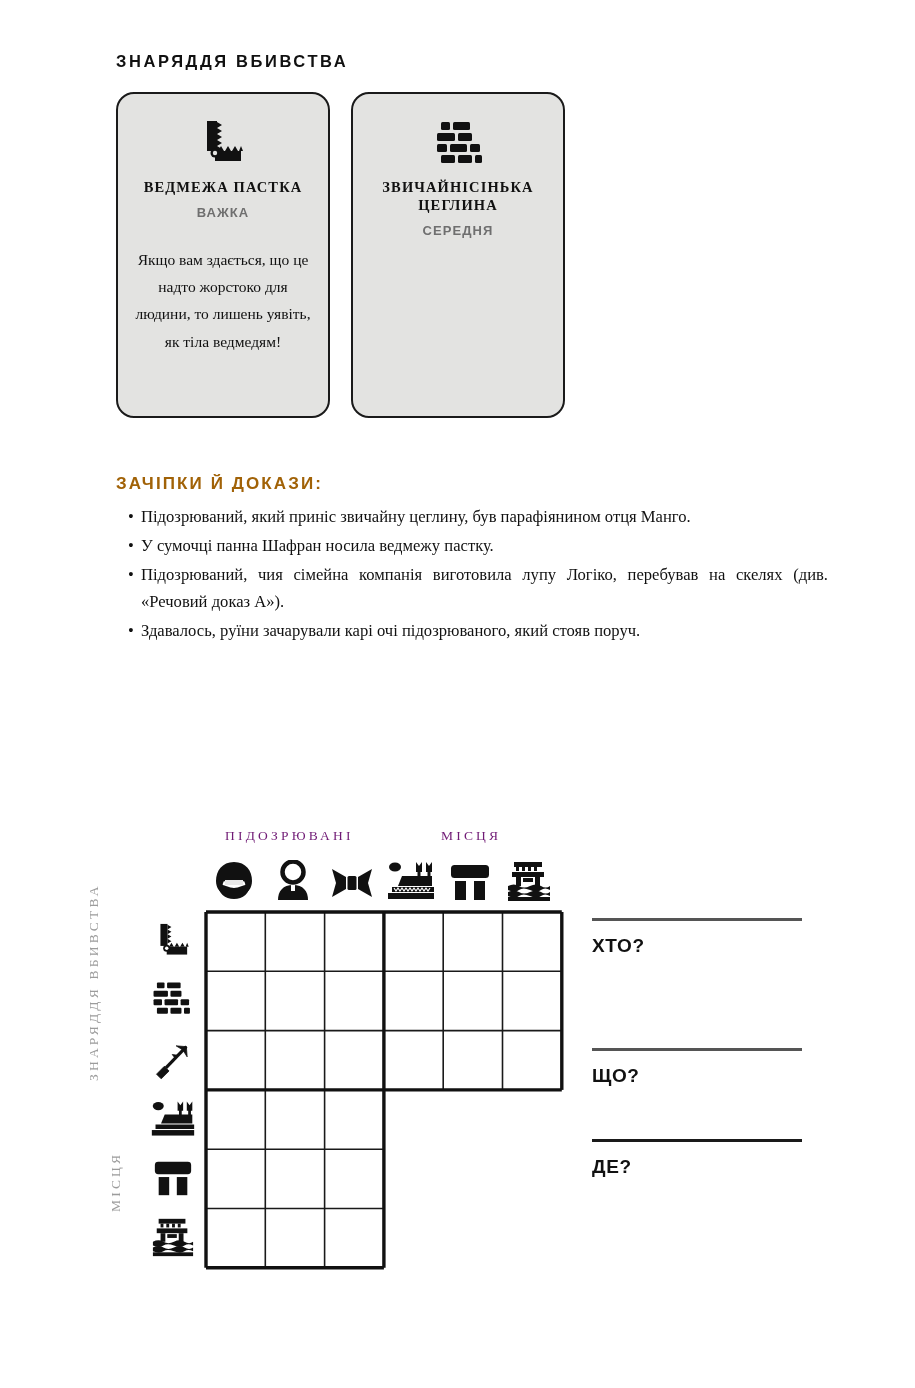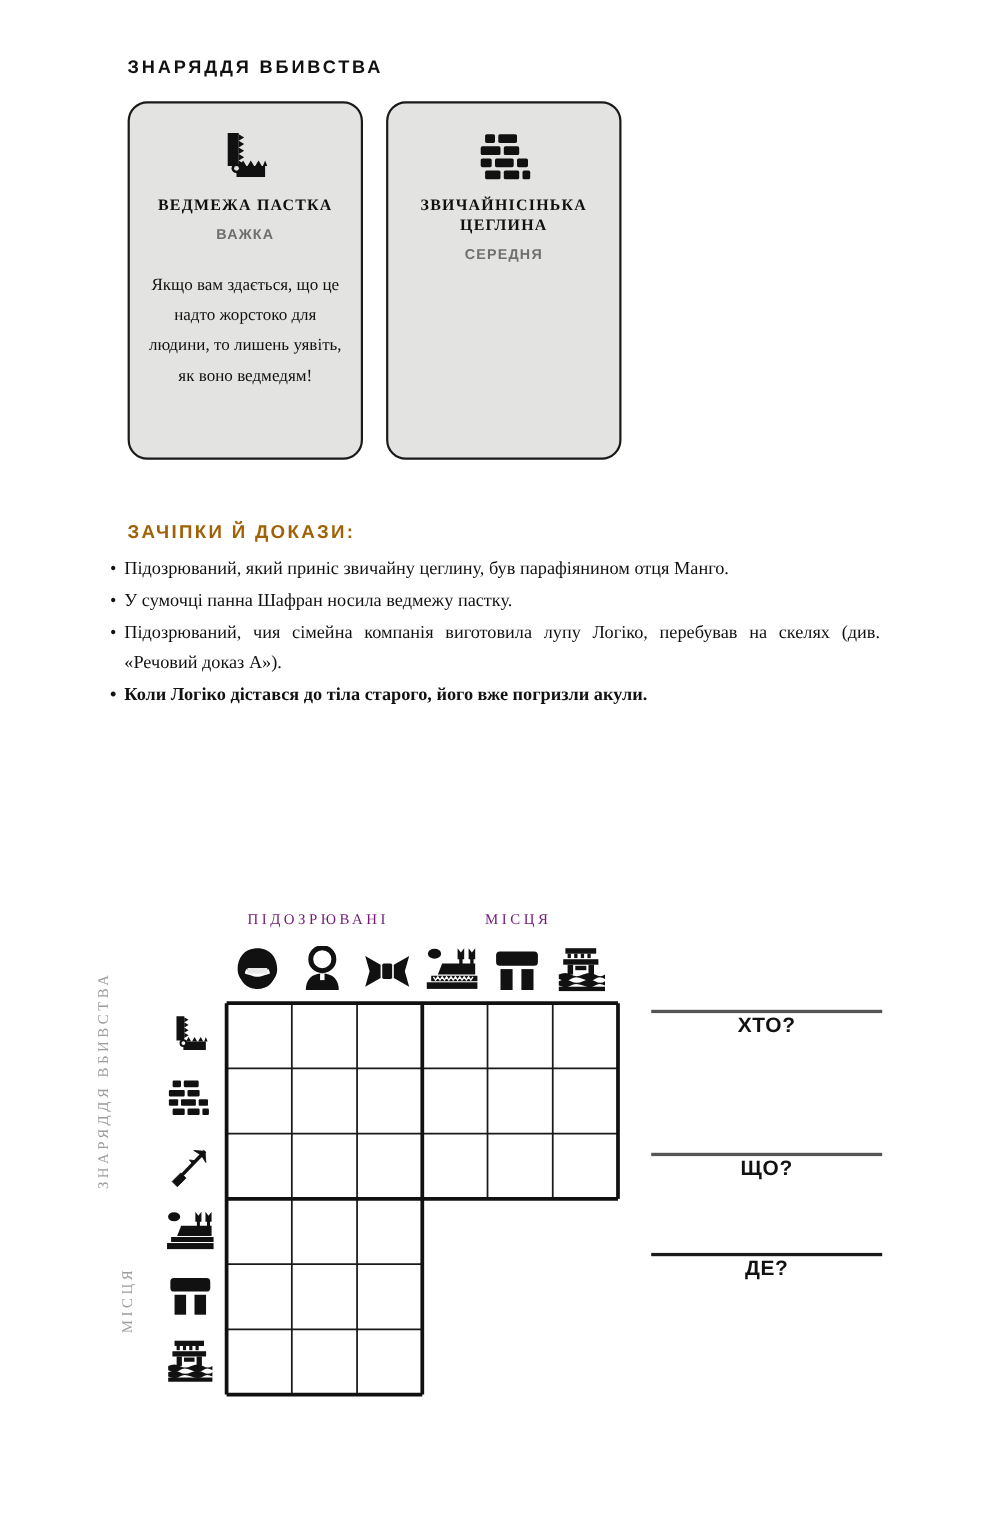--- a/index.html
+++ b/index.html
@@ -86,21 +86,21 @@
     left: 116px;
     top: 474px;
     font-family: "Liberation Sans", sans-serif;
     font-weight: bold;
     font-size: 17px;
     letter-spacing: 2.1px;
     color: #a16207;
   }
   .clues-list {
     position: absolute;
-    left: 100px;
+    left: 128px;
     top: 504px;
     width: 700px;
     margin: 0;
     padding: 0;
     list-style: none;
   }
   .clue {
     position: relative;
     padding-left: 13px;
     font-family: "Liberation Serif", serif;
@@ -180,22 +180,22 @@
     height: 2.5px;
     background: #555555;
     width: 100%;
   }
   .answer.dark .rule { background: #1a1a1a; }
   .answer .qlabel {
     font-family: "Liberation Sans", sans-serif;
     font-weight: bold;
     font-size: 19px;
     letter-spacing: 0.6px;
-    text-align: center;
-    margin-top: 1px;
+    text-align: left;
+    margin-top: 14px;
     color: #111;
   }
 </style>
 </head>
 <body>
 
 <div class="section-title">ЗНАРЯДДЯ ВБИВСТВА</div>
 
 <div class="cards">
 
@@ -207,21 +207,21 @@
           <path d="M22 5 l5 3 -5 3 z M22 11 l5 3 -5 3 z M22 17 l5 3 -5 3 z M22 23 l5 3 -5 3 z M22 29 l5 3 -5 3 z"></path>
           <path d="M20 34 h26 v10 h-26 z"></path>
           <path d="M23 34 l3 -5 3 5 z M30 34 l3 -5 3 5 z M37 34 l3 -5 3 5 z M44 34 l2 -5 2 5 z"></path>
           <circle cx="20" cy="36" r="4.5" fill="#111"></circle>
           <circle cx="20" cy="36" r="2.2" fill="#e3e3e1"></circle>
         </g>
       </svg>
     </div>
     <div class="card-title">ВЕДМЕЖА ПАСТКА</div>
     <div class="card-weight">ВАЖКА</div>
-    <div class="card-desc">Якщо вам здається, що це надто жорстоко для людини, то лишень уявіть, як воно ведмедям!</div>
+    <div class="card-desc">Якщо вам здається, що це надто жорстоко для людини, то лишень уявіть, як тіла ведмедям!</div>
   </div>
 
   <div class="card">
     <div class="card-icon">
       <svg width="52" height="50" viewBox="0 0 52 50" aria-hidden="true">
         <g fill="#111">
           <rect x="9" y="3" width="9" height="8" rx="1.5"></rect>
           <rect x="21" y="3" width="17" height="8" rx="1.5"></rect>
           <rect x="5" y="14" width="18" height="8" rx="1.5"></rect>
           <rect x="26" y="14" width="14" height="8" rx="1.5"></rect>
@@ -239,21 +239,21 @@
   </div>
 
 
 </div>
 
 <div class="clues-title">ЗАЧІПКИ Й ДОКАЗИ:</div>
 <ul class="clues-list">
   <li class="clue">Підозрюваний, який приніс звичайну цеглину, був парафіянином отця Манго.</li>
   <li class="clue nojust">У сумочці панна Шафран носила ведмежу пастку.</li>
   <li class="clue">Підозрюваний, чия сімейна компанія виготовила лупу Логіко, перебував на скелях (див. «Речовий доказ А»).</li>
-  <li class="clue bold">Коли Логіко дістався до тіла старого, його вже погризли акули.</li>
+  <li class="clue nojust">Здавалось, руїни зачарували карі очі підозрюваного, який стояв поруч.</li>
 </ul>
 
 <div class="grid-area">
 
   <div class="grp-label grp-suspects">ПІДОЗРЮВАНІ</div>
   <div class="grp-label grp-places">МІСЦЯ</div>
 
   <div class="vlabel vlabel-weapons">ЗНАРЯДДЯ ВБИВСТВА</div>
   <div class="vlabel vlabel-places">МІСЦЯ</div>
 

